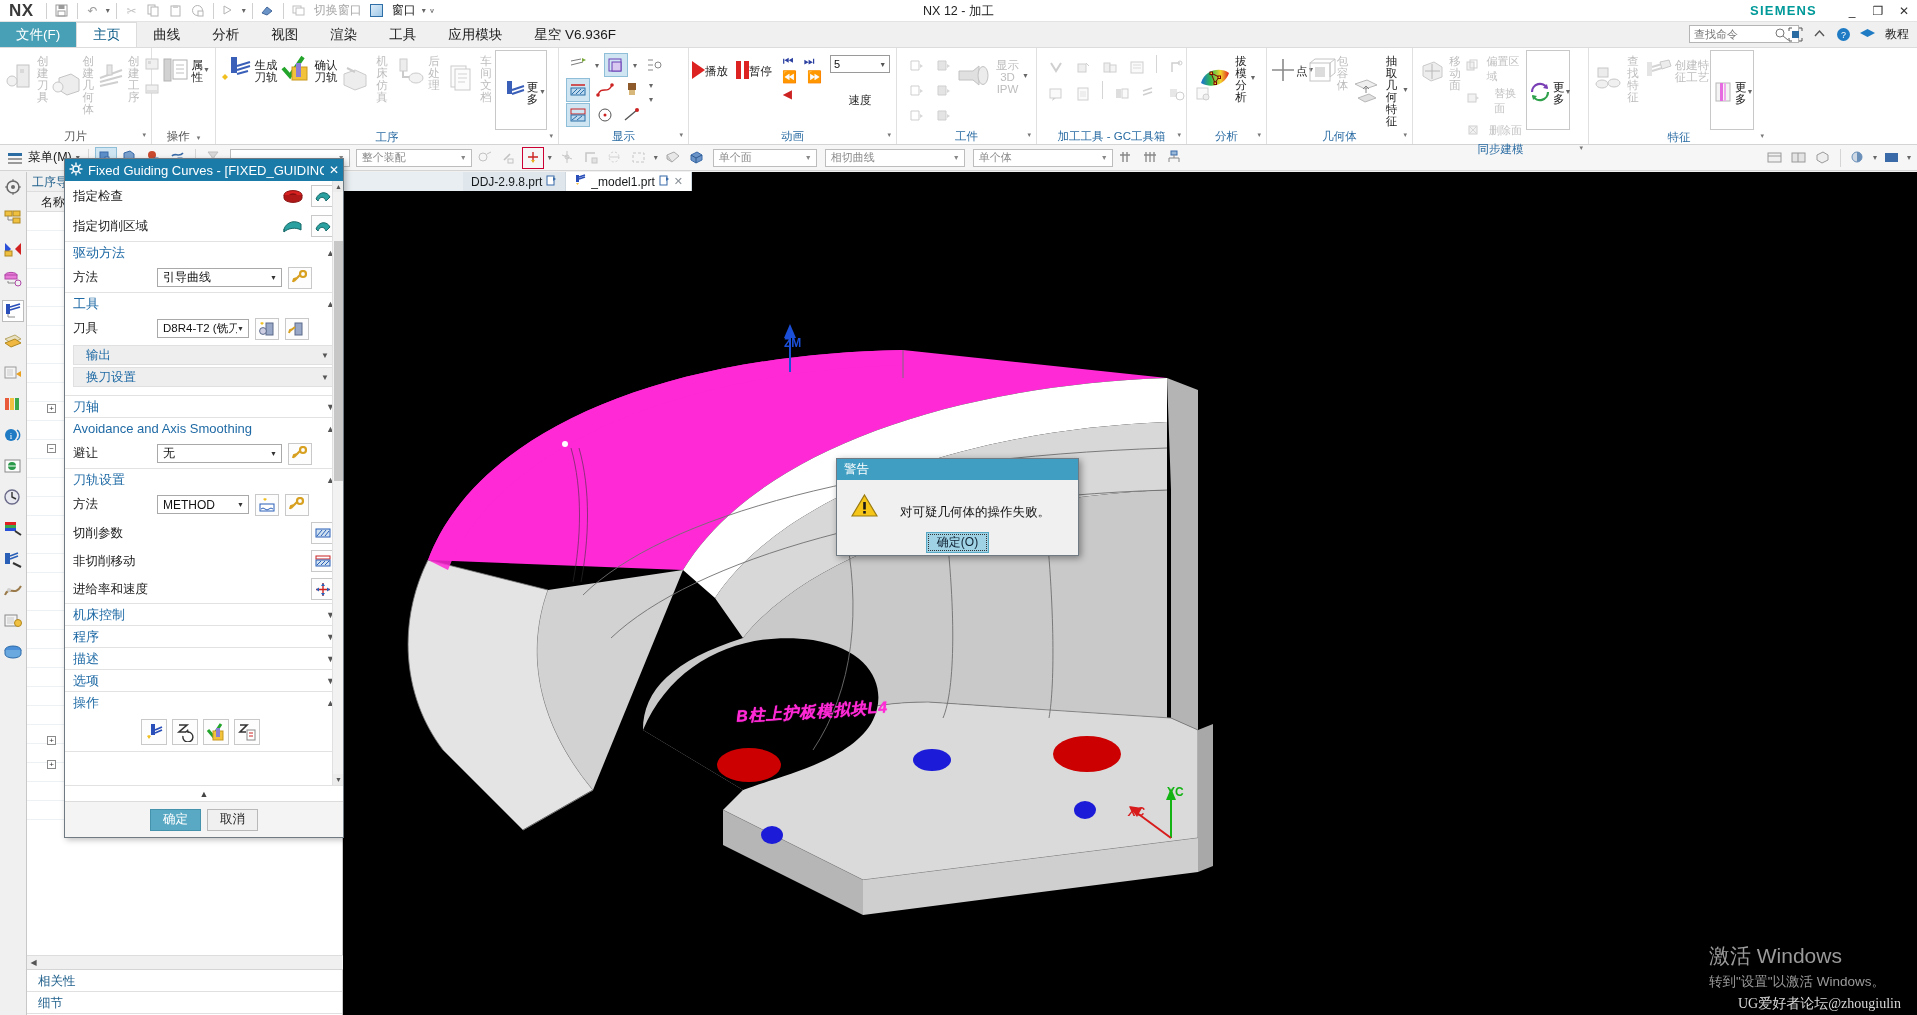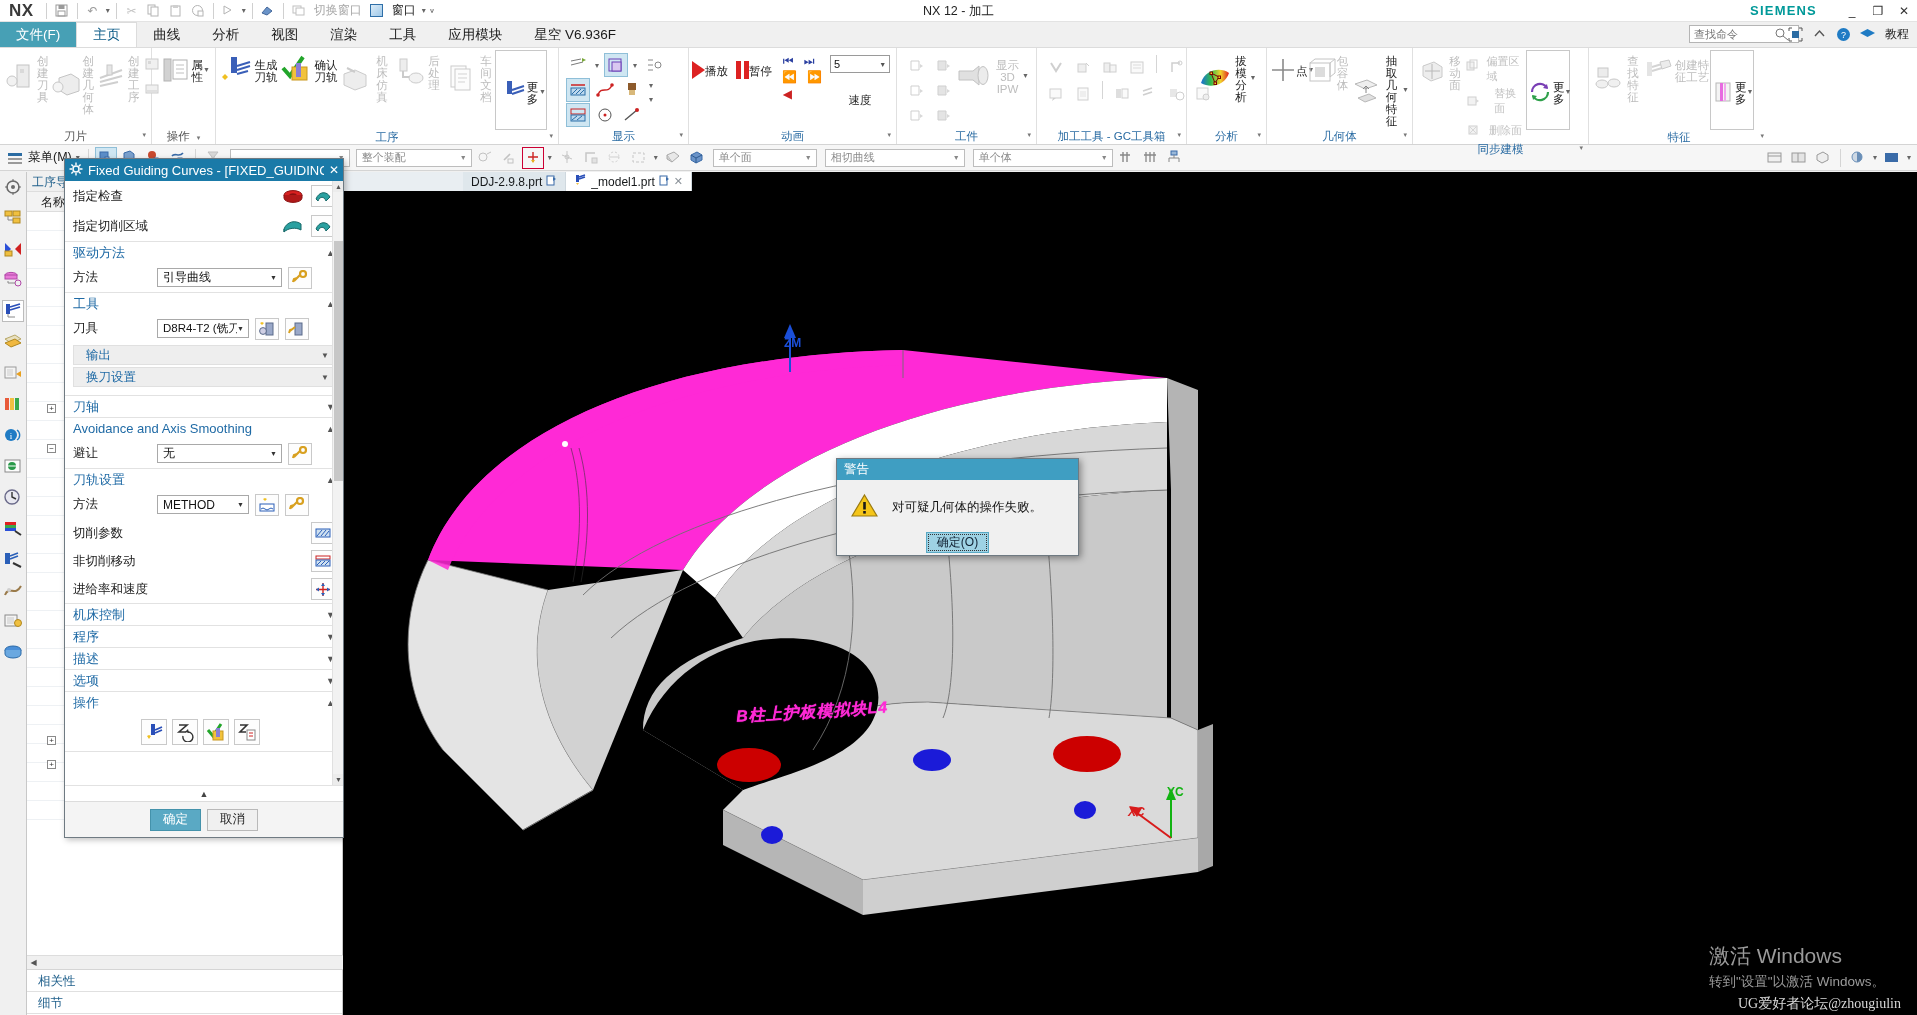--- a/index.html
+++ b/index.html
@@ -162,21 +162,21 @@
   .opicons{ display:flex; gap:5px; padding:6px 0 6px 76px;}
   .opicon{ width:26px;height:26px;border:1px solid #c9c9c9;background:#fdfdfd;
            display:flex;align-items:center;justify-content:center;}
 
   
   #warn{ position:absolute; left:836px; top:458px; width:243px; height:98px;
          background:#f0f0f0; border:1px solid #6f7a82; z-index:40;
          box-shadow:2px 2px 7px rgba(0,0,0,.4);}
   #warn-ttl{ height:21px; background:#3f9ec2; color:#fff; font-size:12.5px;
              display:flex; align-items:center; padding-left:7px;}
-  #warn-msg{ display:flex; align-items:center; gap:14px; padding:13px 10px 0 14px;
+  #warn-msg{ display:flex; align-items:flex-end; gap:22px; padding:13px 10px 0 14px;
              font-size:12.5px; color:#111;}
   #warn-btnrow{ display:flex; justify-content:center; margin-top:11px;}
   #warn-ok{ min-width:52px;height:21px;padding:0 10px;background:#9ed2e4;border:1px solid #5aa9c4;
             font-size:12px;color:#123; display:flex;align-items:center;justify-content:center;
             outline:1px dotted #333; outline-offset:-3px;}
 
   
   #wm{ position:absolute; right:32px; bottom:24px; text-align:left; z-index:30;}
   #wm .l1{ font-size:21px; color:#9a9a9a; }
   #wm .l2{ font-size:13.5px; color:#9a9a9a; margin-top:3px;}
@@ -802,21 +802,21 @@
       <div style="display:flex;flex-direction:column;gap:2px;padding-top:4px;width:64px">
         <div style="display:flex;gap:3px">
           <span class="smbtn">
             <svg width="15" height="14" viewBox="0 0 15 14">
                 <rect x="2" y="3" width="7" height="8" fill="#f2f2f2" stroke="#cfcfcf"></rect>
                 <rect x="5" y="1" width="7" height="8" fill="none" stroke="#cfcfcf"></rect>
               </svg>
           </span>
           <span style="font-size:11px;color:#c3c3c3">偏置区域</span>
         </div>
-        <div style="display:flex;align-items:center;gap:9px">
+        <div style="display:flex;gap:9px">
           <span class="smbtn">
             <svg width="15" height="14" viewBox="0 0 15 14">
                 <rect x="2" y="3" width="8" height="8" fill="#f2f2f2" stroke="#cfcfcf"></rect>
                 <path d="M10 5 l3 2 l-3 2" fill="#d8d8d8"></path>
               </svg>
           </span>
           <span style="font-size:11px;color:#c3c3c3">替换面</span>
         </div>
         <div style="display:flex;align-items:center;gap:3px">
           <span class="smbtn">

